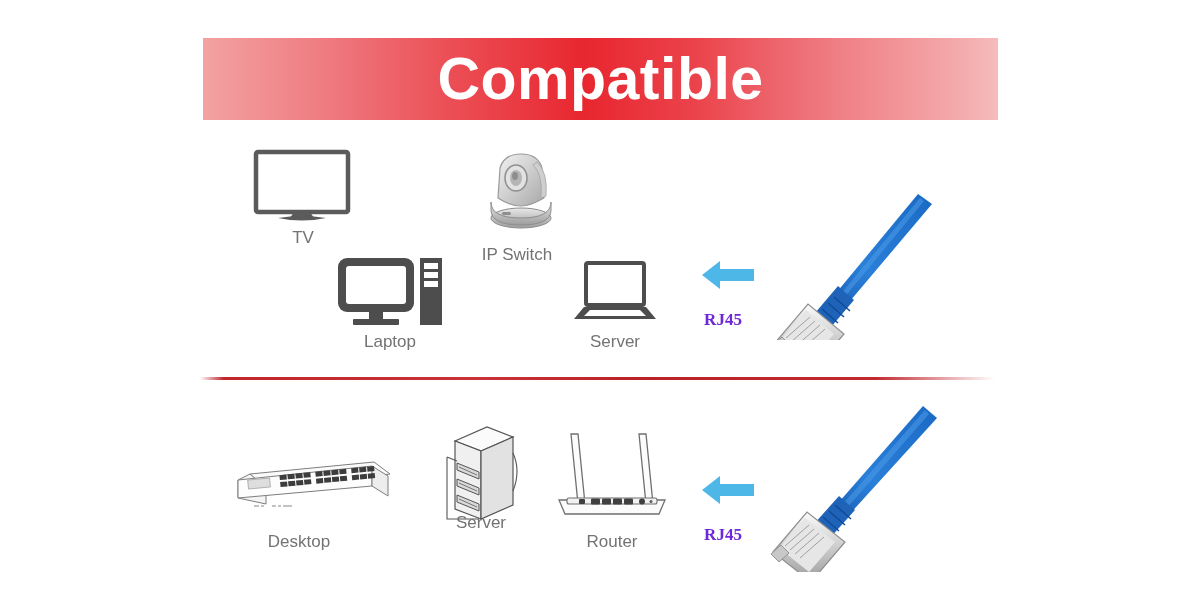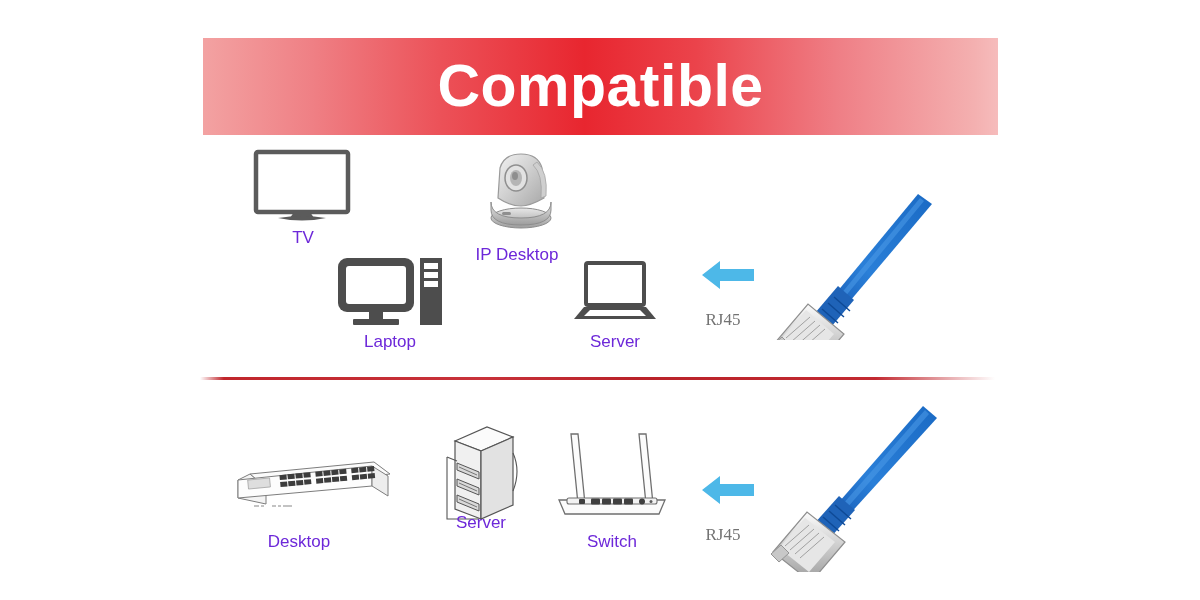--- a/index.html
+++ b/index.html
@@ -20,21 +20,21 @@
     height: 600px;
     background: #ffffff;
   }
 
   
   .banner {
     position: absolute;
     left: 203px;
     top: 38px;
     width: 795px;
-    height: 97px;
+    height: 82px;
     background: linear-gradient(to right,
         #f3a2a2 0%,
         #ef7f84 14%,
         #ec5158 30%,
         #e8262f 48%,
         #eb434b 62%,
         #ef7f86 80%,
         #f4b0b0 97%,
         #f6bcbc 100%);
     display: flex;
@@ -59,35 +59,36 @@
     height: 3px;
     background: linear-gradient(to right, #ffffff 0%, #c0262c 3%, #c8323a 35%, #b92229 55%, #c22a31 85%, #ffffff 100%);
   }
 
   
   .node {
     position: absolute;
   }
   .label {
     position: absolute;
-    color: #6d28d9;
+    color: #737373;
     font-size: 17px;
     font-family: "Liberation Sans", sans-serif;
     white-space: nowrap;
     text-align: center;
     transform: translateX(-50%);
   }
   .label-serif {
     position: absolute;
-    color: #737373;
+    color: #6d28d9;
     font-size: 17px;
     font-family: "Liberation Serif", serif;
     white-space: nowrap;
     text-align: right;
     transform: translateX(-50%);
+    font-weight: bold;
   }
 </style>
 </head>
 <body>
 
 <div id="page">
 
   <div class="banner">
     <span class="banner-title">Compatible</span>
   </div>
@@ -122,21 +123,21 @@
 
       <path d="M57 16 Q68 26 66 50 L61 52 Q63 28 53 19 Z" fill="#cfcfcf" stroke="#a5a5a5" stroke-width="0.8"></path>
 
       <ellipse cx="36" cy="32" rx="11" ry="13" fill="#e2e2e2" stroke="#8f8f8f" stroke-width="1.5"></ellipse>
       <ellipse cx="36" cy="32" rx="6" ry="8" fill="#b5b5b5"></ellipse>
       <ellipse cx="35" cy="30" rx="3" ry="4" fill="#8e8e8e"></ellipse>
 
       <rect x="22" y="66" width="9" height="3" rx="1.5" fill="#8f8f8f"></rect>
     </svg>
   </div>
-  <div class="label" style="left:517px; top:245px;">IP Desktop</div>
+  <div class="label" style="left:517px; top:245px;">IP Switch</div>
 
   <div class="node" style="left:336px; top:256px;">
     <svg width="108" height="72" viewBox="0 0 108 72">
 
       <rect x="2" y="2" width="76" height="54" rx="9" fill="#4d4d4d"></rect>
       <rect x="10" y="10" width="60" height="38" rx="3" fill="#ffffff"></rect>
       <rect x="33" y="56" width="14" height="8" fill="#4d4d4d"></rect>
       <rect x="17" y="63" width="46" height="6" rx="1" fill="#4d4d4d"></rect>
 
       <rect x="84" y="2" width="22" height="67" fill="#4d4d4d"></rect>
@@ -292,21 +293,21 @@
       <g fill="#3f3f3f">
         <rect x="38" y="70.5" width="9" height="6" rx="1"></rect>
         <rect x="49" y="70.5" width="9" height="6" rx="1"></rect>
         <rect x="60" y="70.5" width="9" height="6" rx="1"></rect>
         <rect x="71" y="70.5" width="9" height="6" rx="1"></rect>
       </g>
       <circle cx="89" cy="73.5" r="3" fill="#3f3f3f"></circle>
       <circle cx="98" cy="73.5" r="1.5" fill="#5c5c5c"></circle>
     </svg>
   </div>
-  <div class="label" style="left:612px; top:532px;">Switch</div>
+  <div class="label" style="left:612px; top:532px;">Router</div>
 
   <div class="node" style="left:700px; top:473px;">
     <svg width="56" height="34" viewBox="0 0 56 34">
       <path d="M2 17 L20 3 L20 11 L54 11 L54 23 L20 23 L20 31 Z" fill="#4db8e8"></path>
     </svg>
   </div>
   <div class="label-serif" style="left:723px; top:525px;">RJ45</div>
 
   <div class="node" style="left:757px; top:400px;">
     <svg width="190" height="172" viewBox="0 0 190 172">

